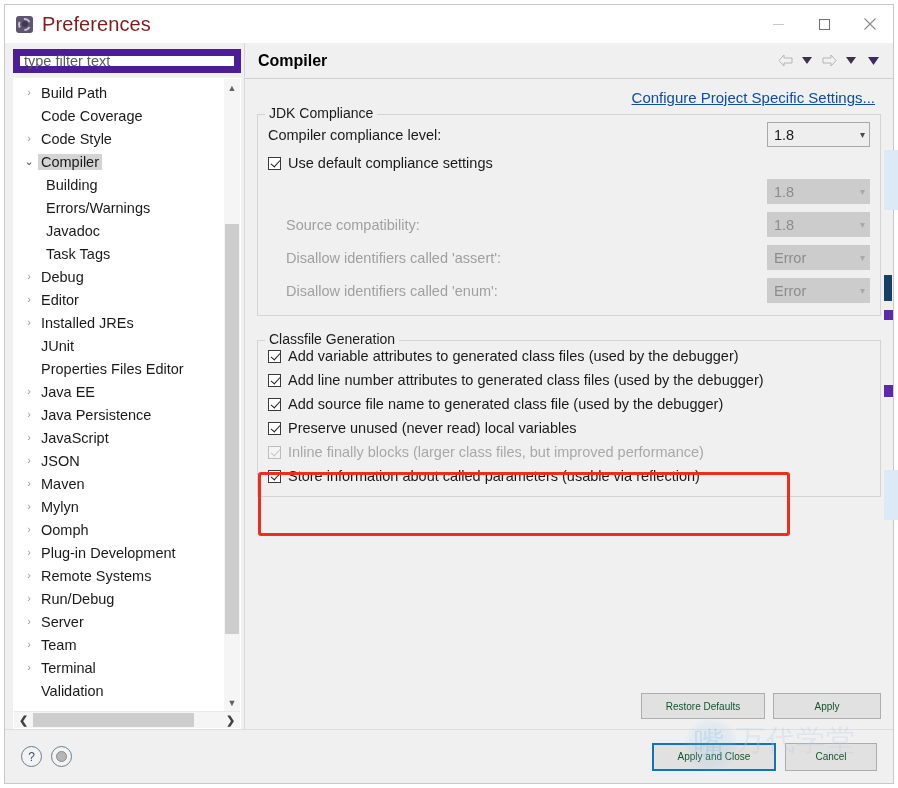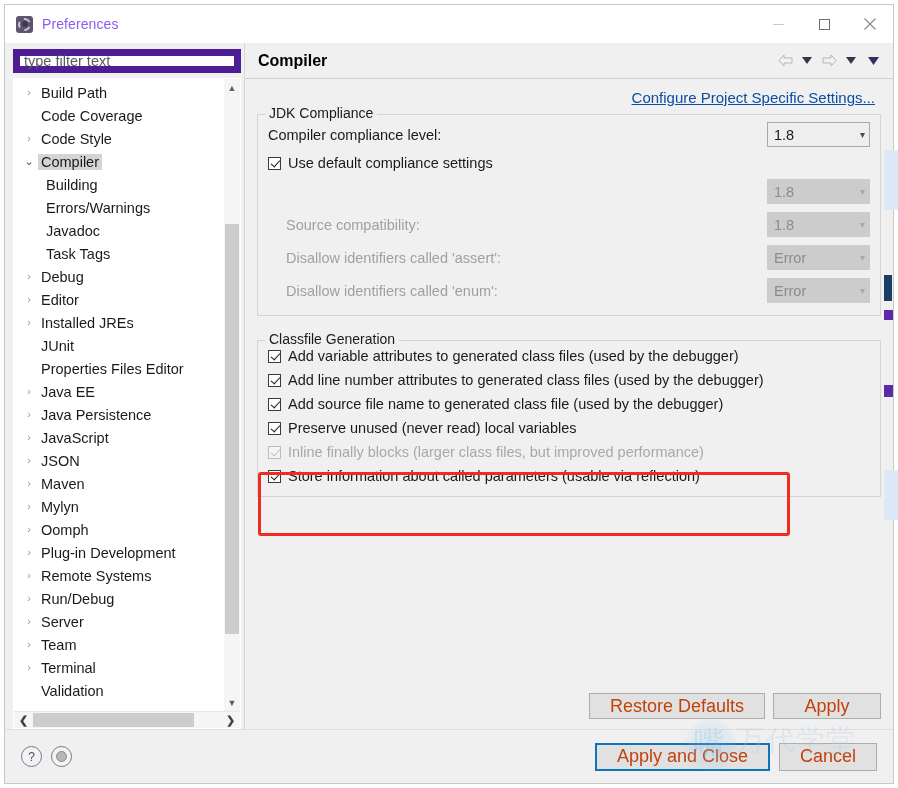--- a/index.html
+++ b/index.html
@@ -48,22 +48,22 @@
     border: 2px dashed #c9c4d6;
     border-radius: 50%;
   }
   #title-icon .gear-hub {
     position: absolute; left: 5.5px; top: 5.5px;
     width: 6px; height: 6px;
     background: #3f3a52;
     border-radius: 50%;
   }
   #title-text {
-    font-size: 14px;
-    color: #8b5cf6;
+    font-size: 20px;
+    color: #7f1d1d;
     letter-spacing: 0.1px;
   }
   #win-controls {
     margin-left: auto;
     display: flex;
     height: 100%;
     align-items: stretch;
   }
   .win-btn {
     width: 46px;
@@ -365,26 +365,26 @@
     justify-content: flex-end;
     gap: 8px;
     padding: 0 12px 10px 12px;
     background: #f0f0f0;
   }
   .btn {
     min-width: 86px;
     height: 26px;
     border: 1px solid #adadad;
     background: #e1e1e1;
-    font-size: 18px;
-    color: #c2410c;
+    font-size: 10px;
+    color: #14532d;
     display: flex;
     align-items: center;
     justify-content: center;
-    padding: 0 20px;
+    padding: 0 4px;
     cursor: default;
   }
   #btn-restore { min-width: 124px; }
   #btn-apply { min-width: 108px; }
 
   
   #footer {
     height: 54px;
     flex: 0 0 54px;
     background: #f0f0f0;

